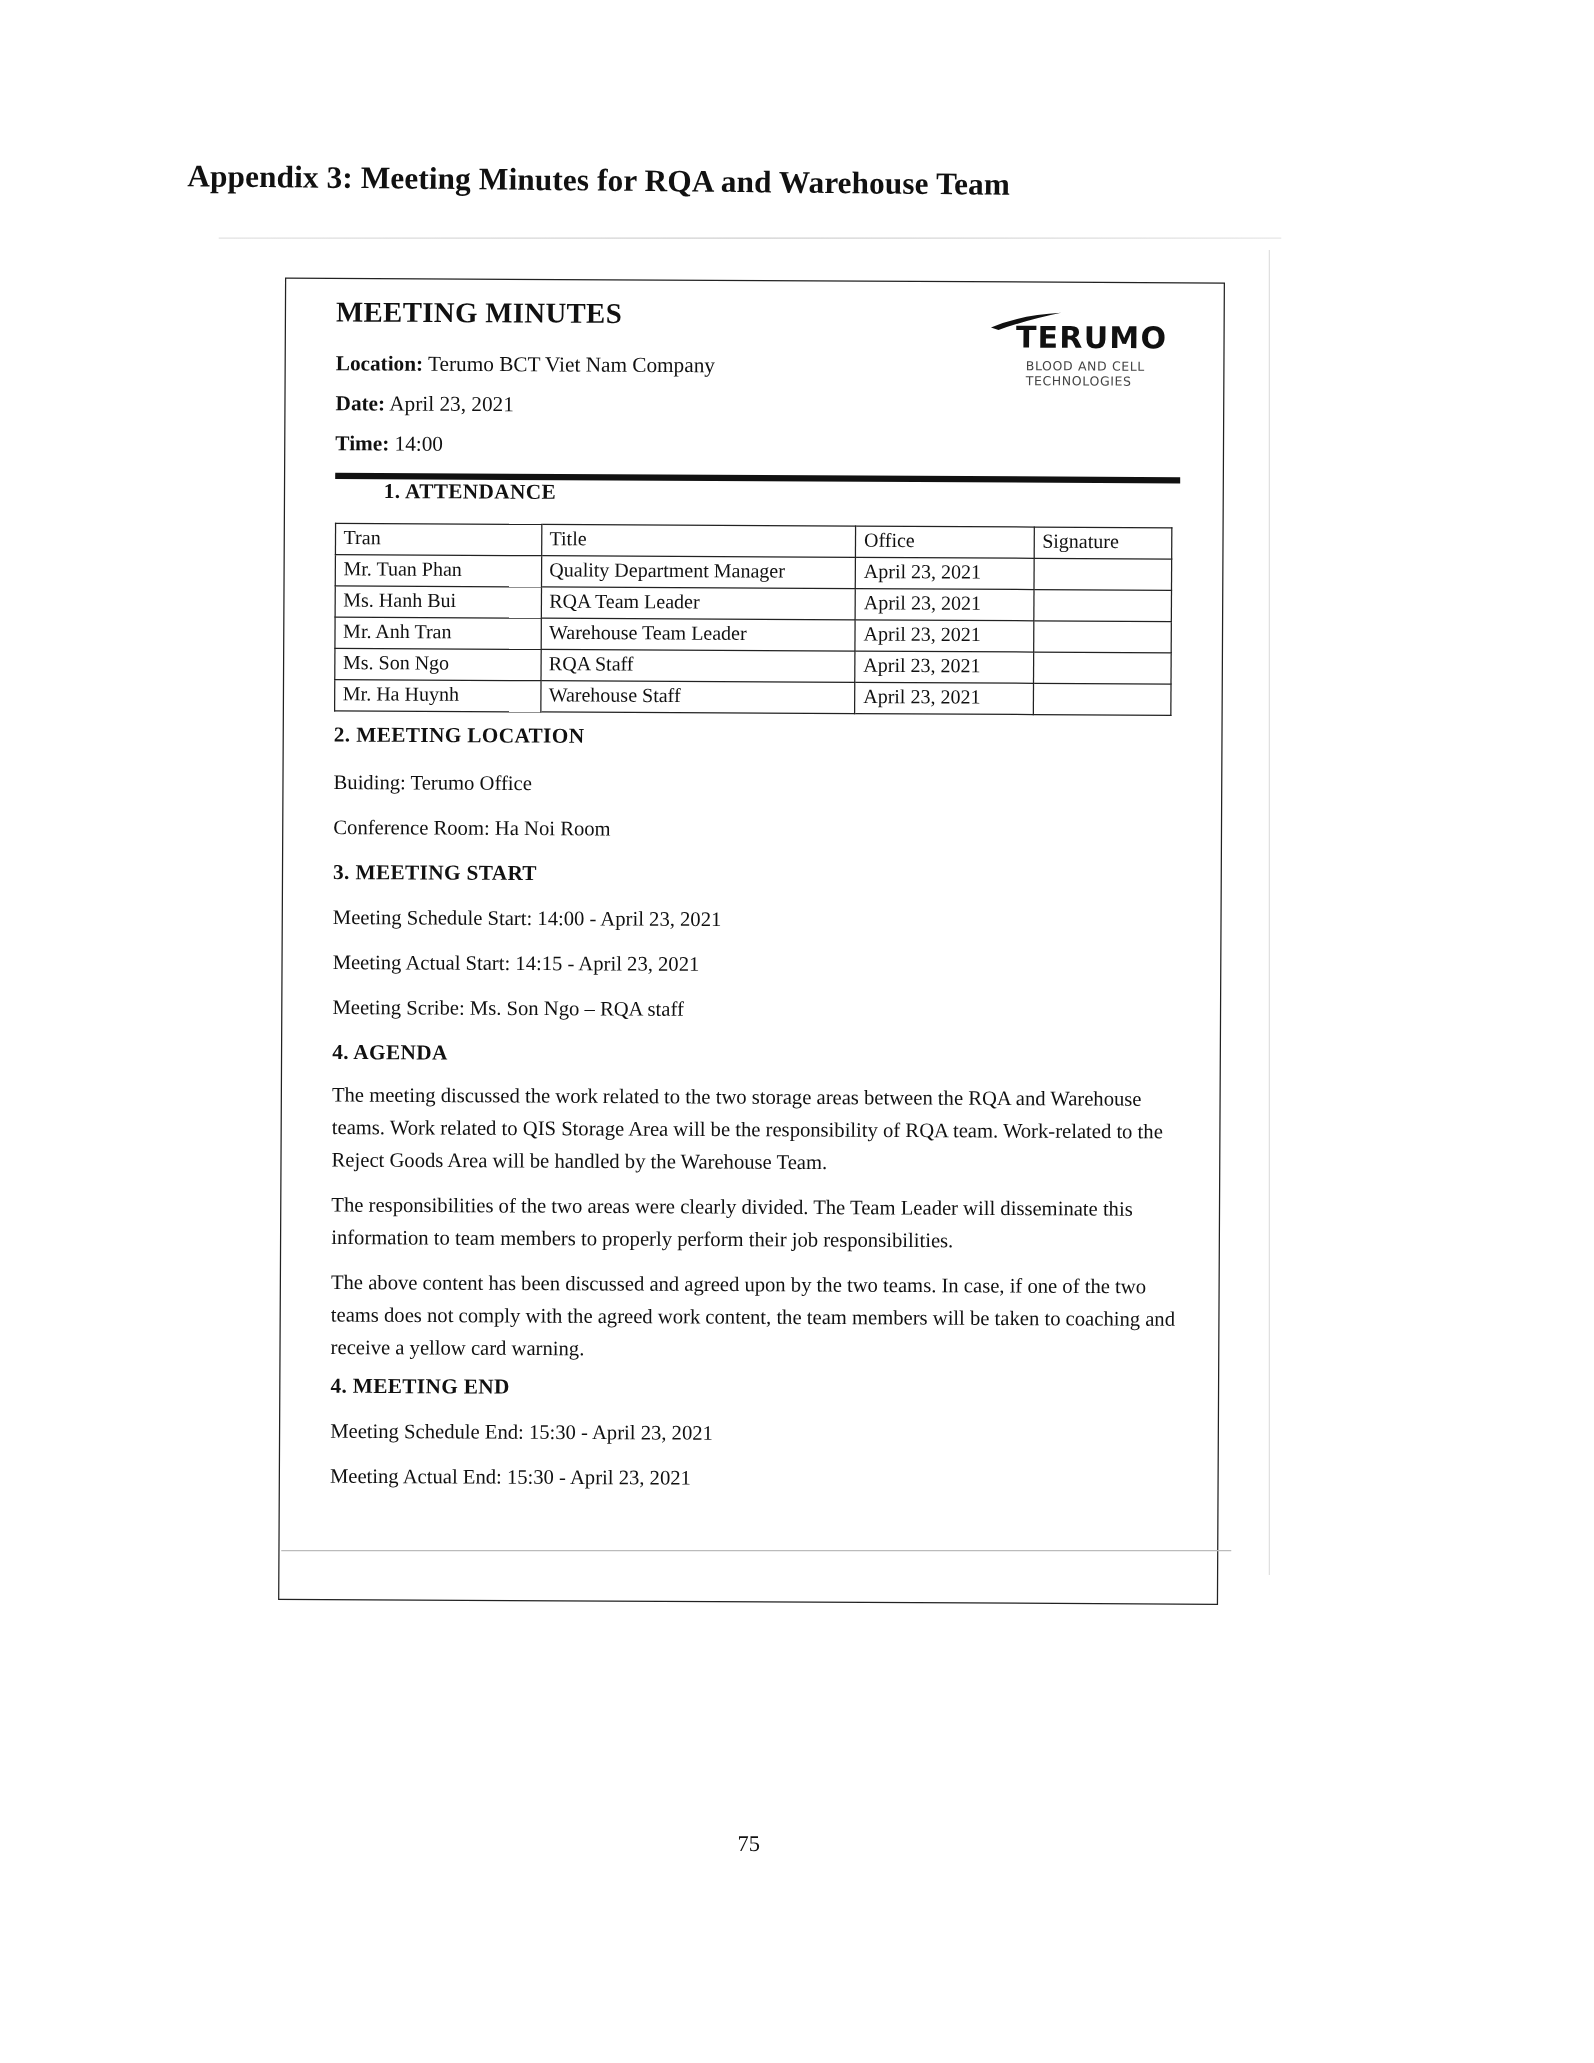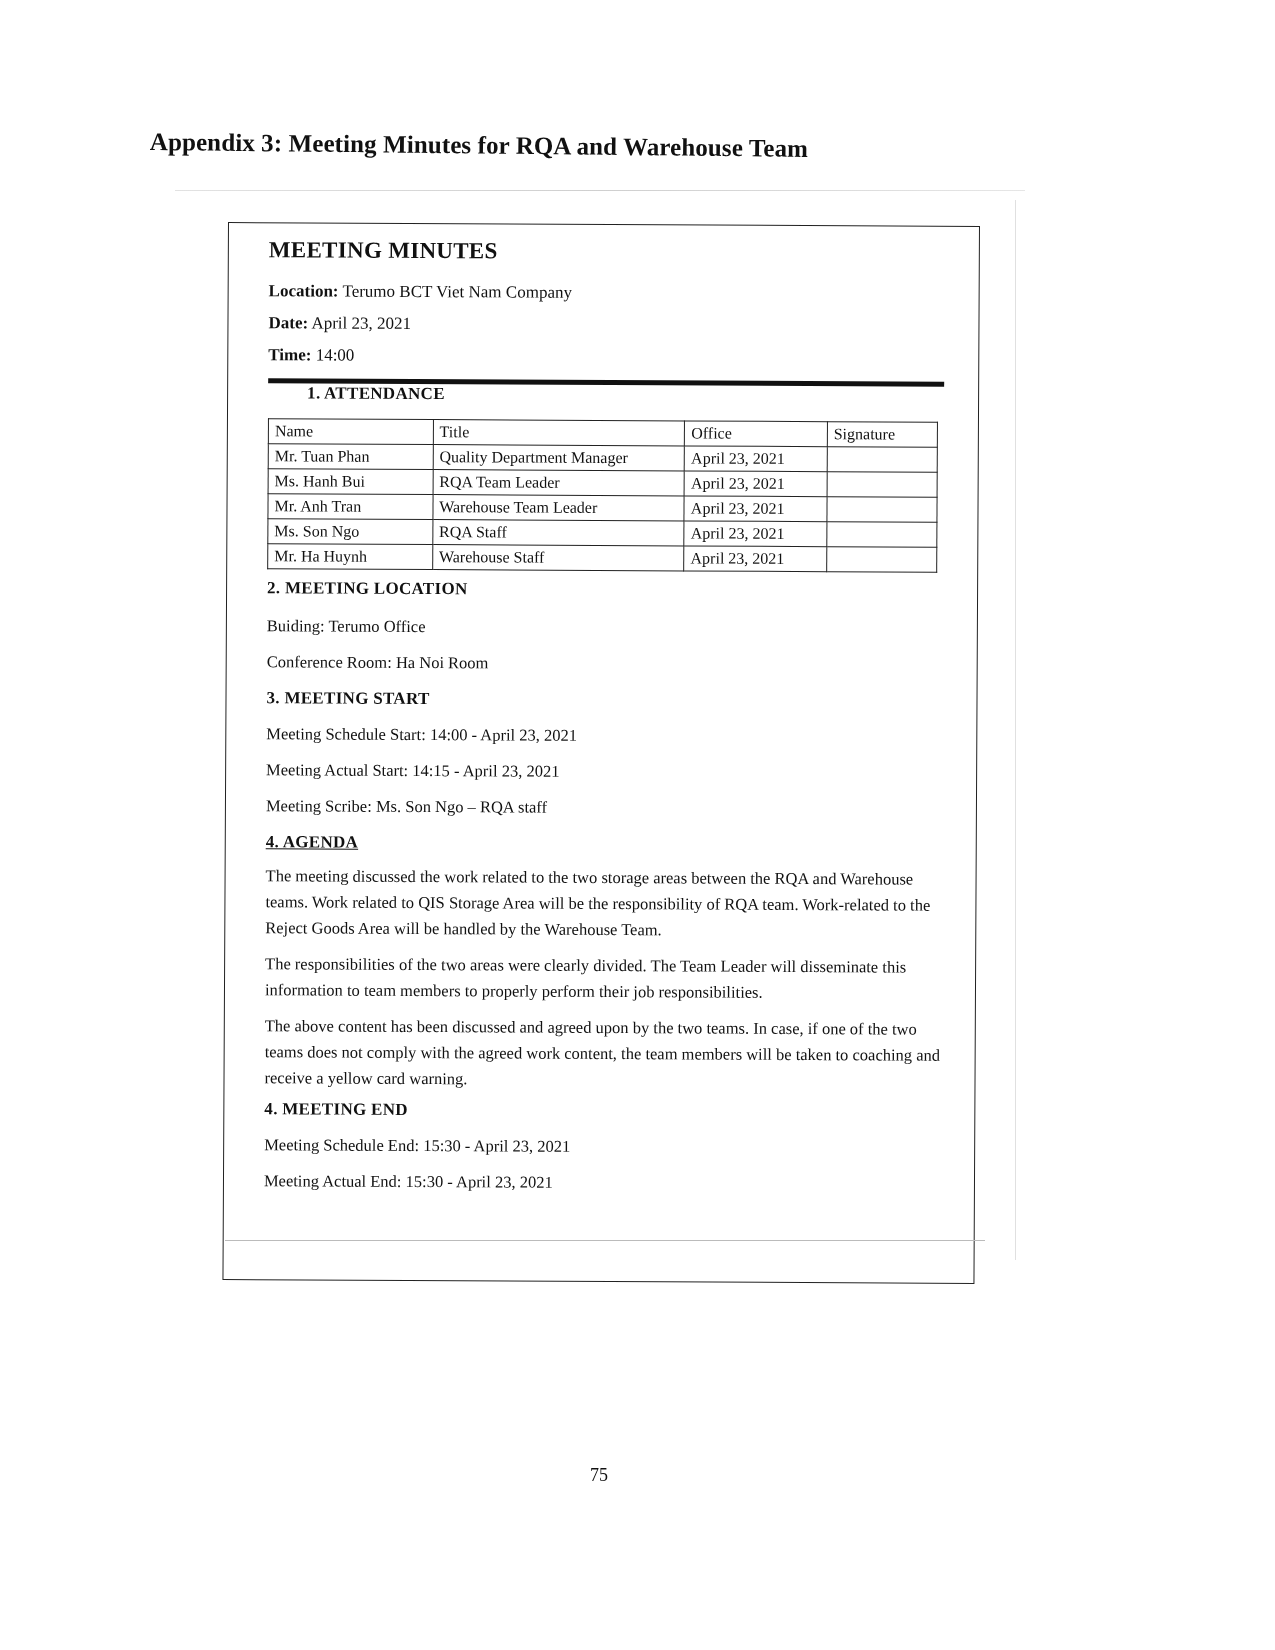--- a/index.html
+++ b/index.html
@@ -41,29 +41,39 @@
   </div>
   <div class="meta-line" style="top:90px;">
     <b>Date:</b>
     <span>April 23, 2021</span>
   </div>
   <div class="meta-line" style="top:122px;">
     <b>Time:</b>
     <span>14:00</span>
   </div>
 
+  <div class="logo">
+    <svg class="logo-swoosh" viewBox="0 0 60 20">
+      <path d="M2 14 Q25 4 58 2 Q30 8 8 16 Z" fill="#111"></path>
+    </svg>
+    <div class="logo-word">TERUMO</div>
+    <div class="logo-sub">
+      <div>BLOOD AND CELL</div>
+      <div>TECHNOLOGIES</div>
+    </div>
+  </div>
 
   <div class="thick-rule"></div>
 
   <div class="sec-heading" style="top:160px; left:62px;margin-left:17px;">1.  ATTENDANCE</div>
 
   <table class="attendance">
     <tbody>
         <tr>
-      <td class="col1">Name</td>
+      <td class="col1">Tran</td>
       <td class="col2">Title</td>
       <td class="col3">Office</td>
       <td class="col4">Signature</td>
     </tr>
     <tr>
       <td>Mr. Tuan Phan</td>
       <td>Quality Department Manager</td>
       <td>April 23, 2021</td>
       <td></td>
     </tr>
@@ -96,21 +106,21 @@
 
   <div class="sec-heading" style="top:355px;">2. MEETING LOCATION</div>
   <div class="body-line" style="top:393px;">Buiding:  Terumo Office</div>
   <div class="body-line" style="top:429px;">Conference Room: Ha Noi Room</div>
 
   <div class="sec-heading" style="top:465px;">3. MEETING START</div>
   <div class="body-line" style="top:501px;">Meeting Schedule Start: 14:00 - April 23, 2021</div>
   <div class="body-line" style="top:537px;">Meeting Actual Start: 14:15 - April 23, 2021</div>
   <div class="body-line" style="top:573px;">Meeting Scribe: Ms. Son Ngo – RQA staff</div>
 
-  <div class="sec-heading" style="top:609px;text-decoration:underline;">4. AGENDA</div>
+  <div class="sec-heading" style="top:609px;">4. AGENDA</div>
   <div class="para" style="top:640px;">The meeting discussed the work related to the two storage areas between the RQA and Warehouse teams. Work related to QIS Storage Area will be the responsibility of RQA team. Work-related to the Reject Goods Area will be handled by the Warehouse Team.</div>
   <div class="para" style="top:728px;">The responsibilities of the two areas were clearly divided. The Team Leader will disseminate this information to team members to properly perform their job responsibilities.</div>
   <div class="para" style="top:790px;">The above content has been discussed and agreed upon by the two teams. In case, if one of the two teams does not comply with the agreed work content, the team members will be taken to coaching and receive a yellow card warning.</div>
 
   <div class="sec-heading" style="top:876px;">4. MEETING END</div>
   <div class="body-line" style="top:912px;">Meeting Schedule End: 15:30 - April 23, 2021</div>
   <div class="body-line" style="top:948px;">Meeting Actual End: 15:30 - April 23, 2021</div>
 </div>
 
 <div class="bottom-shadow"></div>

